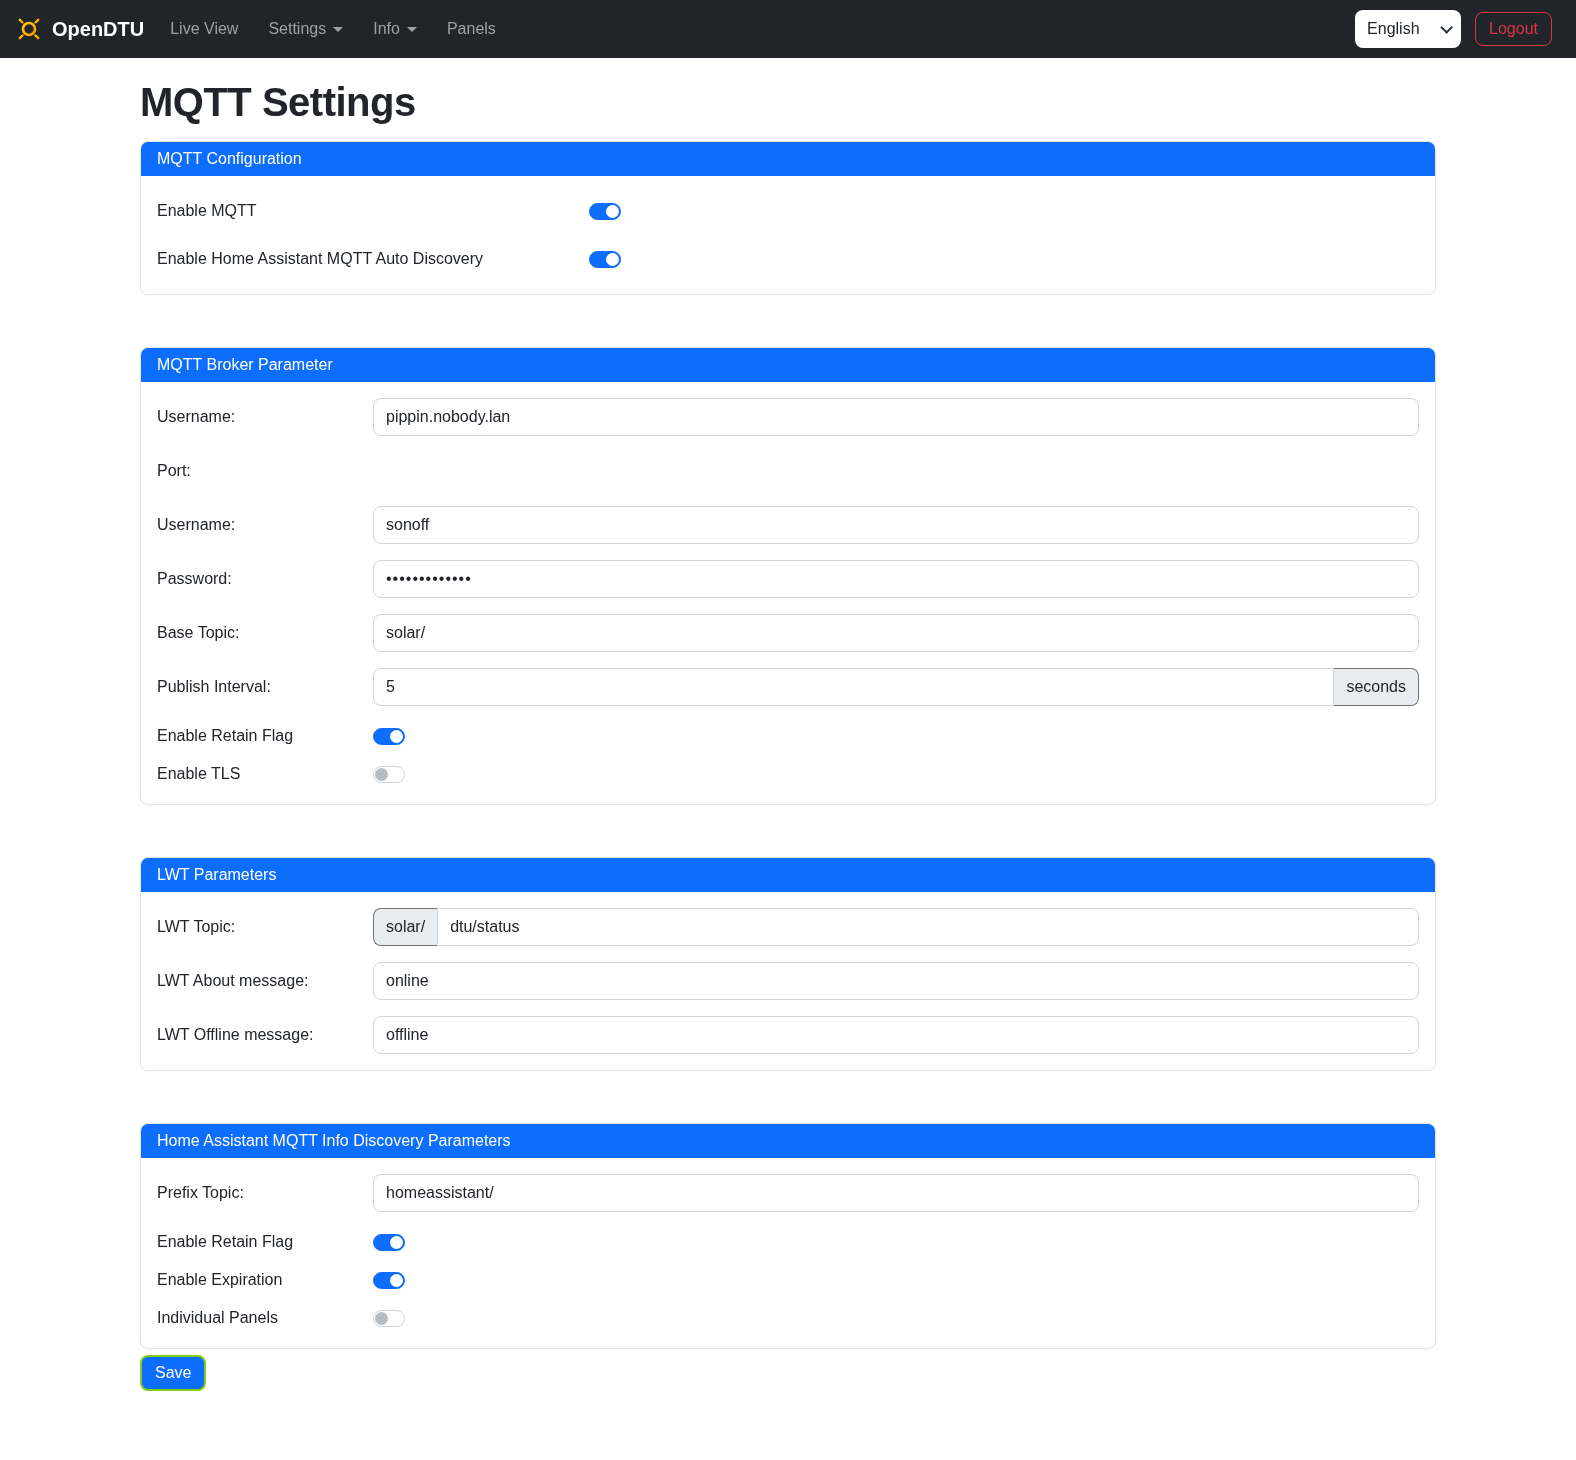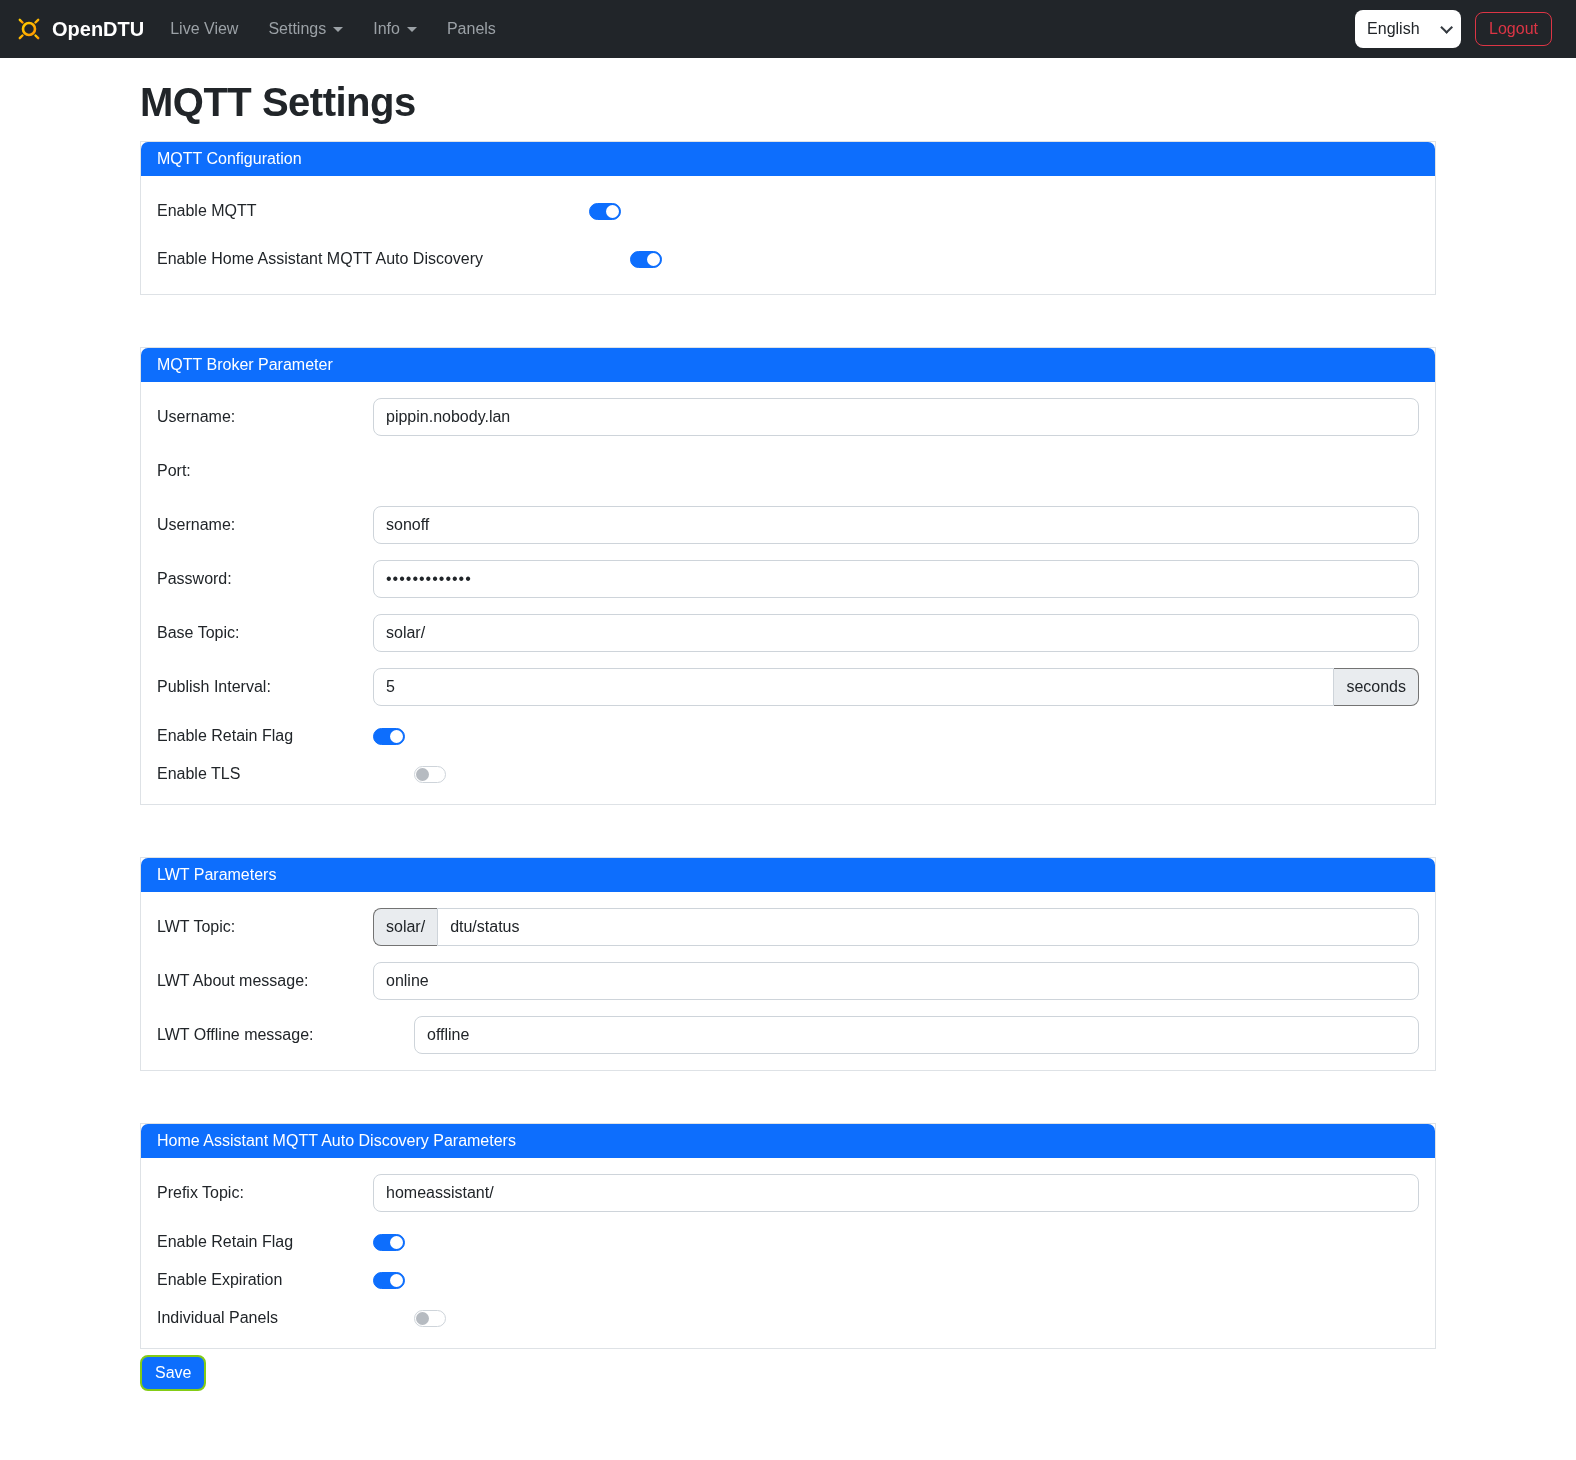--- a/index.html
+++ b/index.html
@@ -63,40 +63,40 @@
 
   
   .container { width: 1296px; margin: 0 auto; }
   h1 {
     font-size: 40px; font-weight: 700;
     margin: 22px 0 10px 0; letter-spacing: -0.5px;
   }
 
   
   .card {
-    border: 1px solid #dee2e6; border-radius: 0;
+    border: 1px solid #dee2e6; border-radius: 8px;
     background: #fff; margin-top: 16px;
   }
   .card + .card { margin-top: 52px; }
   .card-header {
     background: #0d6efd; color: #fff;
     padding: 8px 16px;
     border-radius: 7px 7px 0 0;
     font-size: 16px;
   }
   .card-body { padding: 16px; }
 
   .form-row {
     display: grid;
     grid-template-columns: 216px 1fr;
     align-items: center;
     min-height: 38px;
     margin-bottom: 16px;
   }
-  .form-row:last-child { margin-bottom: 0; gap: 41px; }
+  .form-row:last-child { margin-bottom: 0; }
   .form-row.wide-label { grid-template-columns: 432px 1fr; margin-bottom: 10px; }
   .form-row.wide-label:last-child { margin-bottom: 0; }
   .form-row.switch-row { margin-bottom: 10px; min-height: 28px; }
   .form-row.switch-row:last-child { margin-bottom: 0; }
   .col-label { color: #212529; }
 
   .text-input {
     width: 100%; height: 38px;
     border: 1px solid #ced4da; border-radius: 8px;
     padding: 6px 12px; font-family: inherit; font-size: 16px;
@@ -283,21 +283,21 @@
       </div>
       <div class="form-row">
         <label class="col-label">LWT Offline message:</label>
         <input class="text-input" type="text" value="offline" style="">
       </div>
     </div>
   </section>
 
   
   <section class="card">
-    <div class="card-header">Home Assistant MQTT Auto Discovery Parameters</div>
+    <div class="card-header">Home Assistant MQTT Info Discovery Parameters</div>
     <div class="card-body">
       <div class="form-row">
         <label class="col-label">Prefix Topic:</label>
         <input class="text-input" type="text" value="homeassistant/" style="">
       </div>
       <div class="form-row switch-row">
         <label class="col-label">Enable Retain Flag</label>
         <div>
             <div class="switch on">
               <div class="knob"></div>

